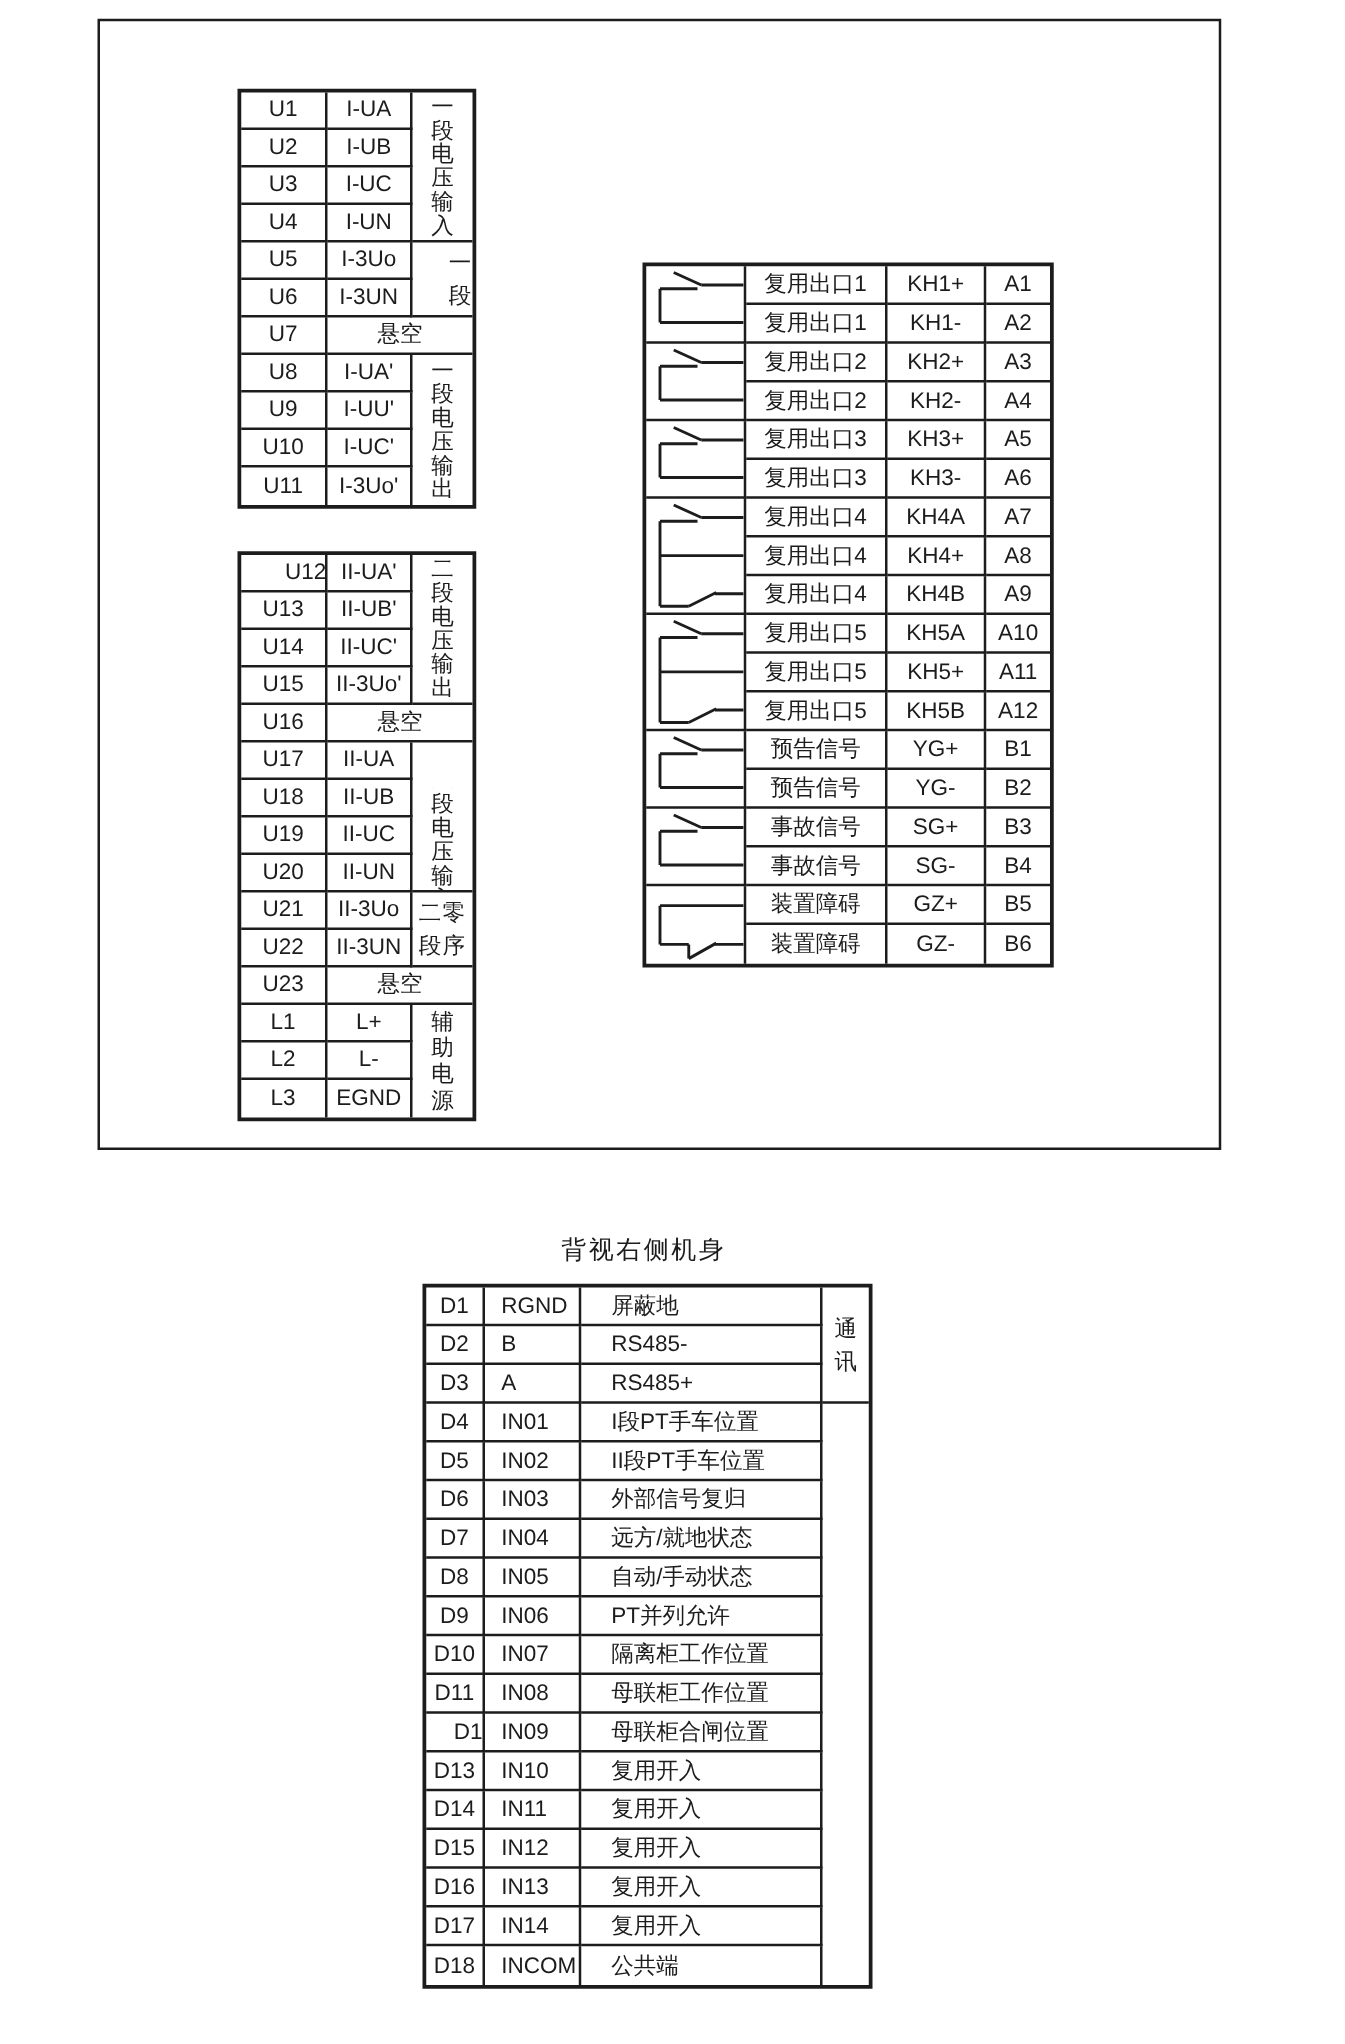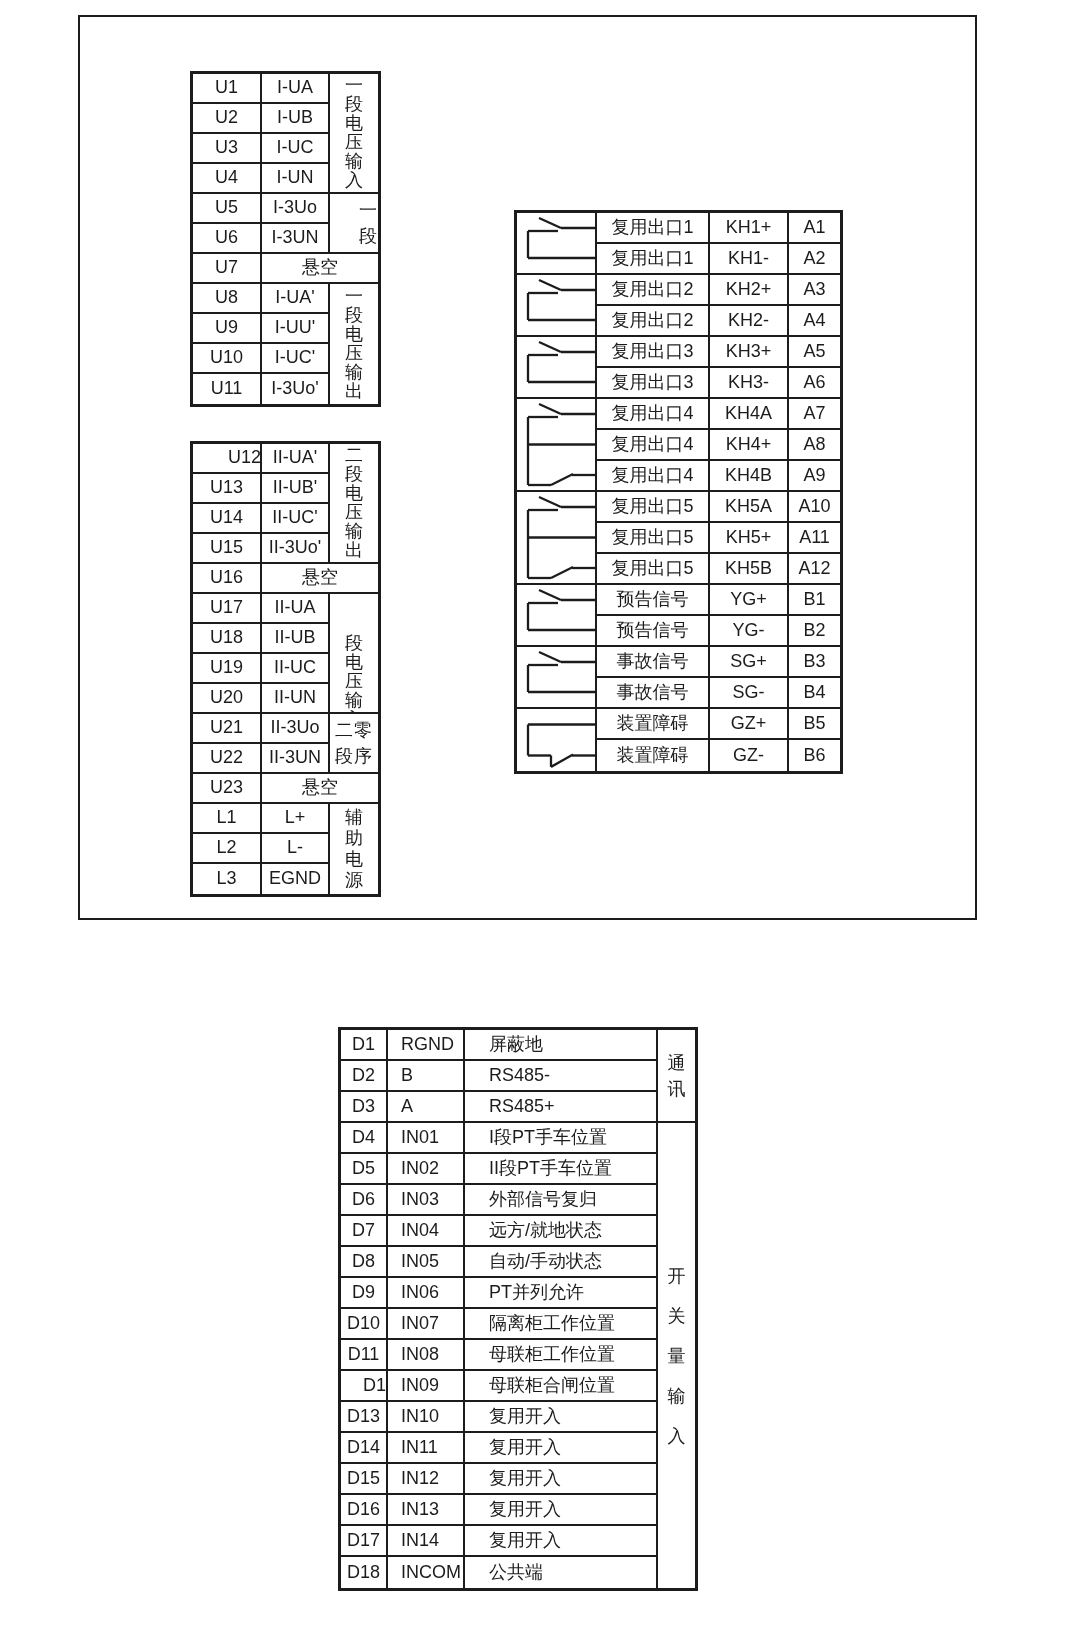--- a/index.html
+++ b/index.html
@@ -265,20 +265,21 @@
       <div class="cell" style="grid-area: 16 / 3;">SG-</div>
       <div class="cell no-br" style="grid-area: 16 / 4;">B4</div>
       <div class="cell" style="grid-area: 17 / 2;">装置障碍</div>
       <div class="cell" style="grid-area: 17 / 3;">GZ+</div>
       <div class="cell no-br" style="grid-area: 17 / 4;">B5</div>
       <div class="cell  no-bb" style="grid-area: 18 / 2;">装置障碍</div>
       <div class="cell  no-bb" style="grid-area: 18 / 3;">GZ-</div>
       <div class="cell no-br no-bb" style="grid-area: 18 / 4;">B6</div>
     </div>
 
+  <div class="title">背视右侧机身</div>
 
   <div id="dtable" class="tbl" style="grid-template-rows: repeat(18, 31px);">
       <div class="cell" style="grid-area: 1 / 1;">D1</div>
       <div class="cell al" style="grid-area: 1 / 2;">RGND</div>
       <div class="cell desc" style="grid-area: 1 / 3;">屏蔽地</div>
       <div class="cell" style="grid-area: 2 / 1;">D2</div>
       <div class="cell al" style="grid-area: 2 / 2;">B</div>
       <div class="cell desc" style="grid-area: 2 / 3;">RS485-</div>
       <div class="cell" style="grid-area: 3 / 1;">D3</div>
       <div class="cell al" style="grid-area: 3 / 2;">A</div>
@@ -324,17 +325,14 @@
       <div class="cell desc" style="grid-area: 16 / 3;">复用开入</div>
       <div class="cell" style="grid-area: 17 / 1;">D17</div>
       <div class="cell al" style="grid-area: 17 / 2;">IN14</div>
       <div class="cell desc" style="grid-area: 17 / 3;">复用开入</div>
       <div class="cell  no-bb" style="grid-area: 18 / 1;">D18</div>
       <div class="cell al no-bb" style="grid-area: 18 / 2;">INCOM</div>
       <div class="cell desc no-bb" style="grid-area: 18 / 3;">公共端</div>
       <div class="cell grp no-br" style="grid-area: 1 / 4 / 4;">
         <div class="vl-inner" style="line-height: 26px;">通讯</div>
       </div>
-      <div class="cell grp no-br no-bb" style="grid-area: 4 / 4 / 19;">
-        <div class="vl-inner" style="line-height: 40px;">开关量输入</div>
-      </div>
     </div>
 </div>
 
 </body></html>

